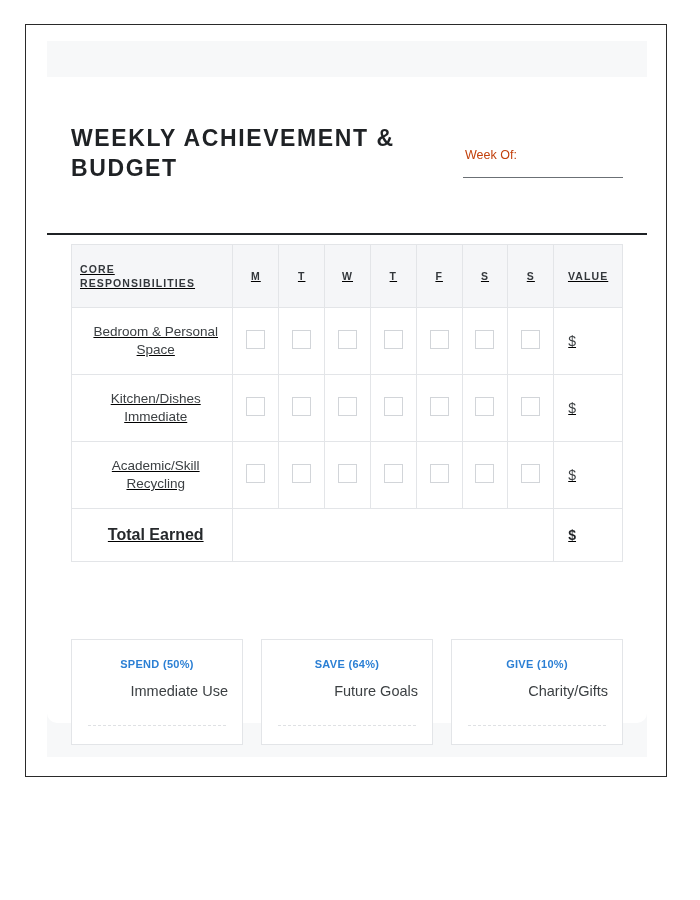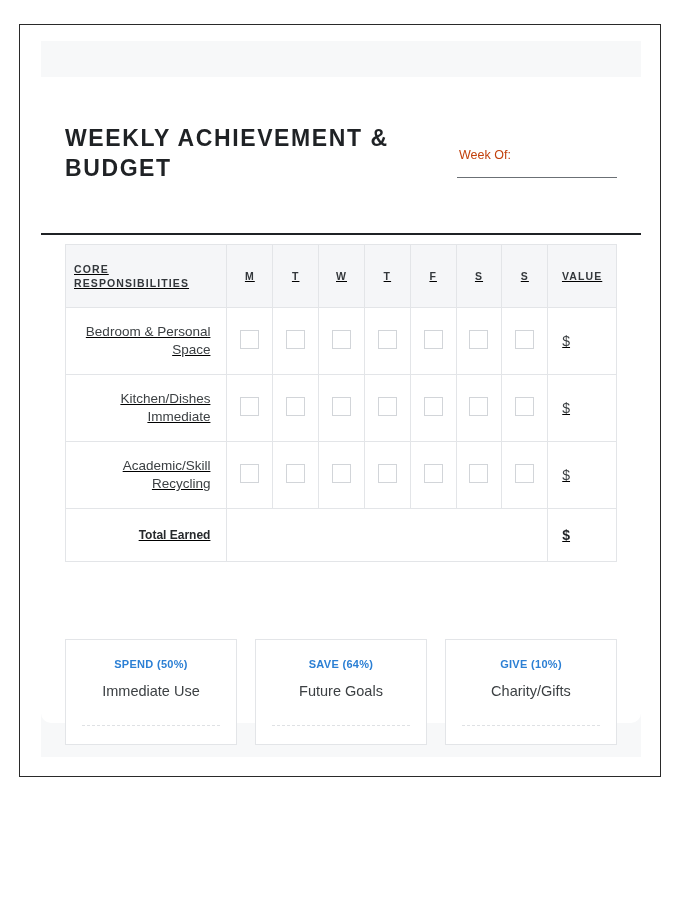--- a/index.html
+++ b/index.html
@@ -11,21 +11,21 @@
     width: 700px;
     height: 900px;
     font-family: "Liberation Sans", sans-serif;
     -webkit-font-smoothing: antialiased;
     overflow: hidden;
   }
 
   
   .page-frame {
     position: absolute;
-    left: 19px;
+    left: 25px;
     top: 24px;
     width: 642px;
     height: 753px;
     border: 1.5px solid #2a2a2a;
     background: #ffffff;
     box-sizing: border-box;
     overflow: hidden;
   }
 
   
@@ -141,25 +141,25 @@
   }
   .col-task   { width: 155px; }
   .col-day    { width: 44px;  }
   .col-value  { width: 66px;  }
 
   .chore-table tbody td {
     height: 67px;
     vertical-align: middle;
   }
   .task-cell {
-    padding: 0 16px 0 15px;
+    padding: 0 8px 0 15px;
     font-size: 13.5px;
     line-height: 18px;
     color: #3c4043;
-    text-align: right;
+    text-align: center;
   }
   .day-cell { text-align: center; }
   .checkbox {
     display: inline-block;
     width: 19px;
     height: 19px;
     border: 1.2px solid #d2d5d9;
     background: #ffffff;
     box-sizing: border-box;
   }
@@ -167,21 +167,21 @@
     padding-left: 14px;
     font-size: 14px;
     color: #3c4043;
     text-align: left;
   }
   tr.total-row td {
     height: 53px;
   }
   tr.total-row .task-cell {
     font-weight: bold;
-    font-size: 12px;
+    font-size: 16px;
     color: #26292c;
   }
   tr.total-row .value-cell {
     font-weight: bold;
     color: #1f2225;
   }
   .blank-span-cell { background: #ffffff; }
 
   
   .cards-row {
@@ -209,20 +209,21 @@
     letter-spacing: 0.3px;
     color: #2b7fd4;
     line-height: 14px;
   }
   .alloc-sub {
     display: block;
     margin-top: 11px;
     font-size: 14.5px;
     color: #3c4043;
     line-height: 19px;
+    text-align: right;
   }
   .alloc-writeline {
     position: absolute;
     left: 16px;
     right: 16px;
     bottom: 18px;
     height: 0;
     border-bottom: 1.2px dashed #dfe1e4;
   }
 </style>

